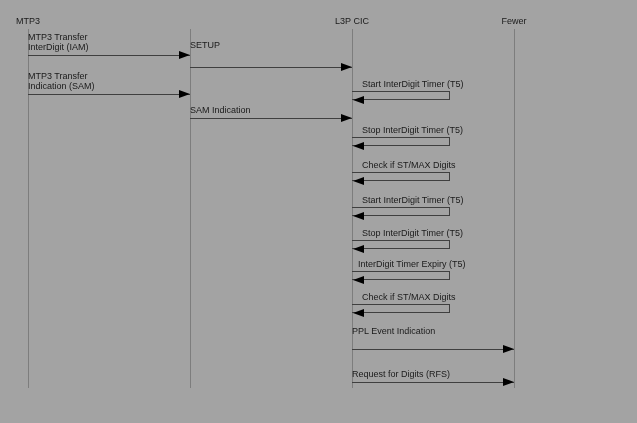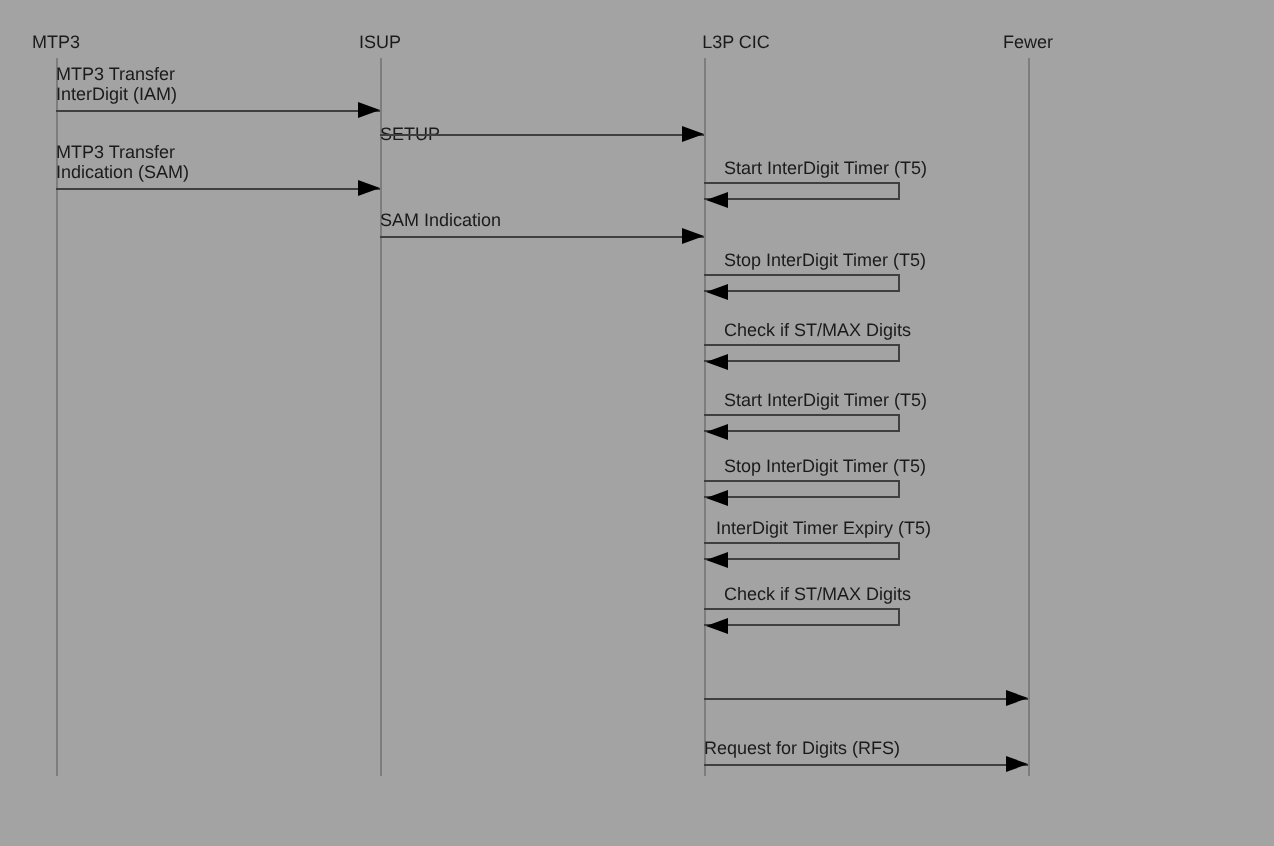--- a/index.html
+++ b/index.html
@@ -56,33 +56,32 @@
   }
   .arrow-right { border-left: 11px solid #000000; }
   .arrow-left  { border-right: 11px solid #000000; }
 </style>
 </head>
 <body>
 
 <div class="canvas" id="canvas">
     <div class="actor-label" style="left: -32px; top: 16px;">MTP3</div>
     <div class="lifeline" style="left: 28px; top: 29px; height: 359px;"></div>
-    <div class="actor-label" style="left: 130px; top: 16px;">ISUP</div>
     <div class="lifeline" style="left: 190px; top: 29px; height: 359px;"></div>
-    <div class="actor-label" style="left: 308px; top: 16px;">L3P CIC</div>
+    <div class="actor-label" style="left: 292px; top: 16px;">L3P CIC</div>
     <div class="lifeline" style="left: 352px; top: 29px; height: 359px;"></div>
     <div class="actor-label" style="left: 454px; top: 16px;">Fewer</div>
     <div class="lifeline" style="left: 514px; top: 29px; height: 359px;"></div>
     <div class="msg-label" style="left: 28px; width: 162px; top: 32px;">
       <div class="msg-label-line">MTP3 Transfer</div>
       <div class="msg-label-line">InterDigit (IAM)</div>
     </div>
     <div class="msg-line" style="left: 28px; width: 162px; top: 55px;"></div>
     <div class="arrow-right" style="left: 179px; top: 51px;"></div>
-    <div class="msg-label" style="left: 190px; width: 162px; top: 62px;">
+    <div class="msg-label" style="left: 190px; width: 162px; top: 40px;">
       <div class="msg-label-line">SETUP</div>
     </div>
     <div class="msg-line" style="left: 190px; width: 162px; top: 67px;"></div>
     <div class="arrow-right" style="left: 341px; top: 63px;"></div>
     <div class="self-label" style="left: 362px; top: 79px;">Start InterDigit Timer (T5)</div>
     <div class="self-box" style="left: 352px; top: 91px; width: 98px; height: 9px;"></div>
     <div class="arrow-left" style="left: 353px; top: 96px;"></div>
     <div class="msg-label" style="left: 28px; width: 162px; top: 71px;">
       <div class="msg-label-line">MTP3 Transfer</div>
       <div class="msg-label-line">Indication (SAM)</div>
@@ -106,20 +105,21 @@
     <div class="self-label" style="left: 362px; top: 228px;">Stop InterDigit Timer (T5)</div>
     <div class="self-box" style="left: 352px; top: 240px; width: 98px; height: 9px;"></div>
     <div class="arrow-left" style="left: 353px; top: 245px;"></div>
     <div class="self-label" style="left: 358px; top: 259px;">InterDigit Timer Expiry (T5)</div>
     <div class="self-box" style="left: 352px; top: 271px; width: 98px; height: 9px;"></div>
     <div class="arrow-left" style="left: 353px; top: 276px;"></div>
     <div class="self-label" style="left: 362px; top: 292px;">Check if ST/MAX Digits</div>
     <div class="self-box" style="left: 352px; top: 304px; width: 98px; height: 9px;"></div>
     <div class="arrow-left" style="left: 353px; top: 309px;"></div>
     <div class="msg-label" style="left: 352px; width: 162px; top: 326px;">
+      <div class="msg-label-line">PPL Event Indication</div>
     </div>
     <div class="msg-line" style="left: 352px; width: 162px; top: 349px;"></div>
     <div class="arrow-right" style="left: 503px; top: 345px;"></div>
     <div class="msg-label" style="left: 352px; width: 162px; top: 369px;">
       <div class="msg-label-line">Request for Digits (RFS)</div>
     </div>
     <div class="msg-line" style="left: 352px; width: 162px; top: 382px;"></div>
     <div class="arrow-right" style="left: 503px; top: 378px;"></div>
   </div>
 

